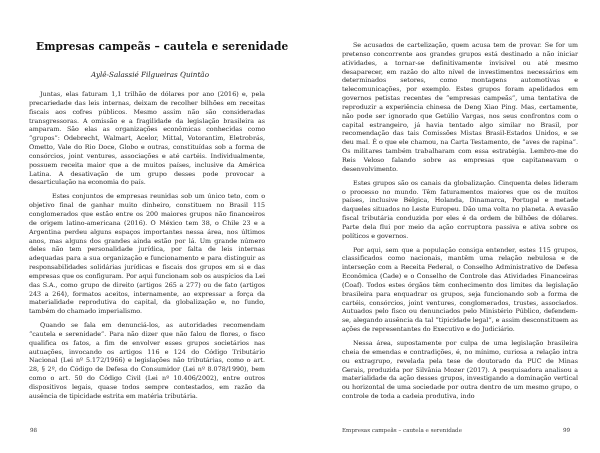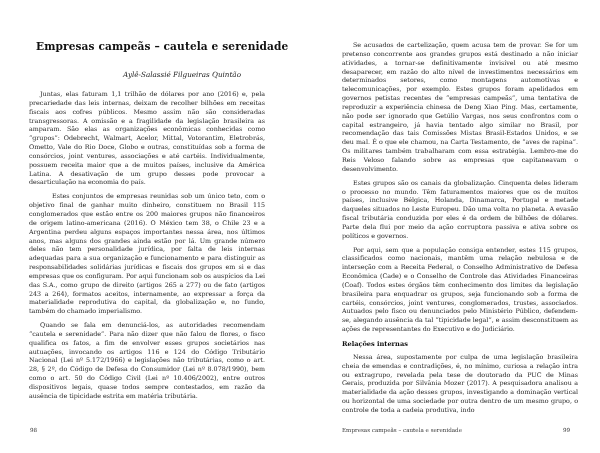--- a/index.html
+++ b/index.html
@@ -1,21 +1,21 @@
 <!DOCTYPE html>
 <html><head>
   <meta charset="utf-8">
   <style>
     html, body { margin: 0; padding: 0; background: #ffffff; }
     body { width: 600px; height: 453px; position: relative; overflow: hidden; font-family: "DejaVu Serif", serif; color: #1a1a1a; }
     .page { position: absolute; top: 0; height: 319px; width: 300px; }
     .page.left { left: 0; }
     .page.right { left: 300px; }
     .title { position: absolute; left: 36px; top: 40px; width: 250px; font-family: "DejaVu Serif", serif; font-weight: bold; font-size: 10.6px; letter-spacing: 0.1px; color: #111; white-space: nowrap; }
-    .author { position: absolute; left: 0; top: 70px; width: 300px; text-align: center; font-style: italic; font-size: 7.2px; color: #222; margin-left: 32px; }
+    .author { position: absolute; left: 0; top: 70px; width: 300px; text-align: center; font-style: italic; font-size: 7.2px; color: #222; }
     .body { position: absolute; font-size: 6.35px; line-height: 8.85px; text-align: justify; color: #1e1e1e; }
     .left .body { left: 29px; top: 90px; width: 236px; }
     .right .body { left: 42px; top: 41px; width: 236px; }
     .body p { margin: 0 0 5px 0; text-indent: 11px; }
     .body p.wide-indent { text-indent: 23px; }
     .body h3 { margin: 6px 0 4px 0; font-size: 6.6px; font-weight: bold; color: #111; }
     .folio { position: absolute; top: 427px; font-size: 5.6px; color: #333; }
     .left .folio { left: 30px; }
     .right .running { left: 42px; }
     .right .pnum { left: 566px; left: auto; right: 30px; }
@@ -32,18 +32,17 @@
     <p>Quando se fala em denunciá-los, as autoridades recomendam “cautela e serenidade”. Para não dizer que não falou de flores, o fisco qualifica os fatos, a fim de envolver esses grupos societários nas autuações, invocando os artigos 116 e 124 do Código Tributário Nacional (Lei nº 5.172/1966) e legislações não tributárias, como o art. 28, § 2º, do Código de Defesa do Consumidor (Lei nº 8.078/1990), bem como o art. 50 do Código Civil (Lei nº 10.406/2002), entre outros dispositivos legais, quase todos sempre contestados, em razão da ausência de tipicidade estrita em matéria tributária.</p>
   </div>
   <div class="folio">98</div>
 </div>
 
 <div class="page right">
   <div class="body">
     <p>Se acusados de cartelização, quem acusa tem de provar. Se for um pretenso concorrente aos grandes grupos está destinado a não iniciar atividades, a tornar-se definitivamente invisível ou até mesmo desaparecer, em razão do alto nível de investimentos necessários em determinados setores, como montagens automotivas e telecomunicações, por exemplo. Estes grupos foram apelidados em governos petistas recentes de “empresas campeãs”, uma tentativa de reproduzir a experiência chinesa de Deng Xiao Ping. Mas, certamente, não pode ser ignorado que Getúlio Vargas, nos seus confrontos com o capital estrangeiro, já havia tentado algo similar no Brasil, por recomendação das tais Comissões Mistas Brasil-Estados Unidos, e se deu mal. É o que ele chamou, na Carta Testamento, de “aves de rapina”. Os militares também trabalharam com essa estratégia. Lembro-me do Reis Veloso falando sobre as empresas que capitaneavam o desenvolvimento.</p>
     <p>Estes grupos são os canais da globalização. Cinquenta deles lideram o processo no mundo. Têm faturamentos maiores que os de muitos países, inclusive Bélgica, Holanda, Dinamarca, Portugal e metade daqueles situados no Leste Europeu. Dão uma volta no planeta. A evasão fiscal tributária conduzida por eles é da ordem de bilhões de dólares. Parte dela flui por meio da ação corruptora passiva e ativa sobre os políticos e governos.</p>
     <p>Por aqui, sem que a população consiga entender, estes 115 grupos, classificados como nacionais, mantêm uma relação nebulosa e de interseção com a Receita Federal, o Conselho Administrativo de Defesa Econômica (Cade) e o Conselho de Controle das Atividades Financeiras (Coaf). Todos estes órgãos têm conhecimento dos limites da legislação brasileira para enquadrar os grupos, seja funcionando sob a forma de cartéis, consórcios, joint ventures, conglomerados, trustes, associados. Autuados pelo fisco ou denunciados pelo Ministério Público, defendem-se, alegando ausência da tal “tipicidade legal”, e assim desconstituem as ações de representantes do Executivo e do Judiciário.</p>
-    <h3>Relações internas</h3>
     <p>Nessa área, supostamente por culpa de uma legislação brasileira cheia de emendas e contradições, é, no mínimo, curiosa a relação intra ou extragrupo, revelada pela tese de doutorado da PUC de Minas Gerais, produzida por Silvânia Mozer (2017). A pesquisadora analisou a materialidade da ação desses grupos, investigando a dominação vertical ou horizontal de uma sociedade por outra dentro de um mesmo grupo, o controle de toda a cadeia produtiva, indo</p>
   </div>
   <div class="folio running">Empresas campeãs – cautela e serenidade</div>
   <div class="folio pnum">99</div>
 </div>
 
 </body></html>

